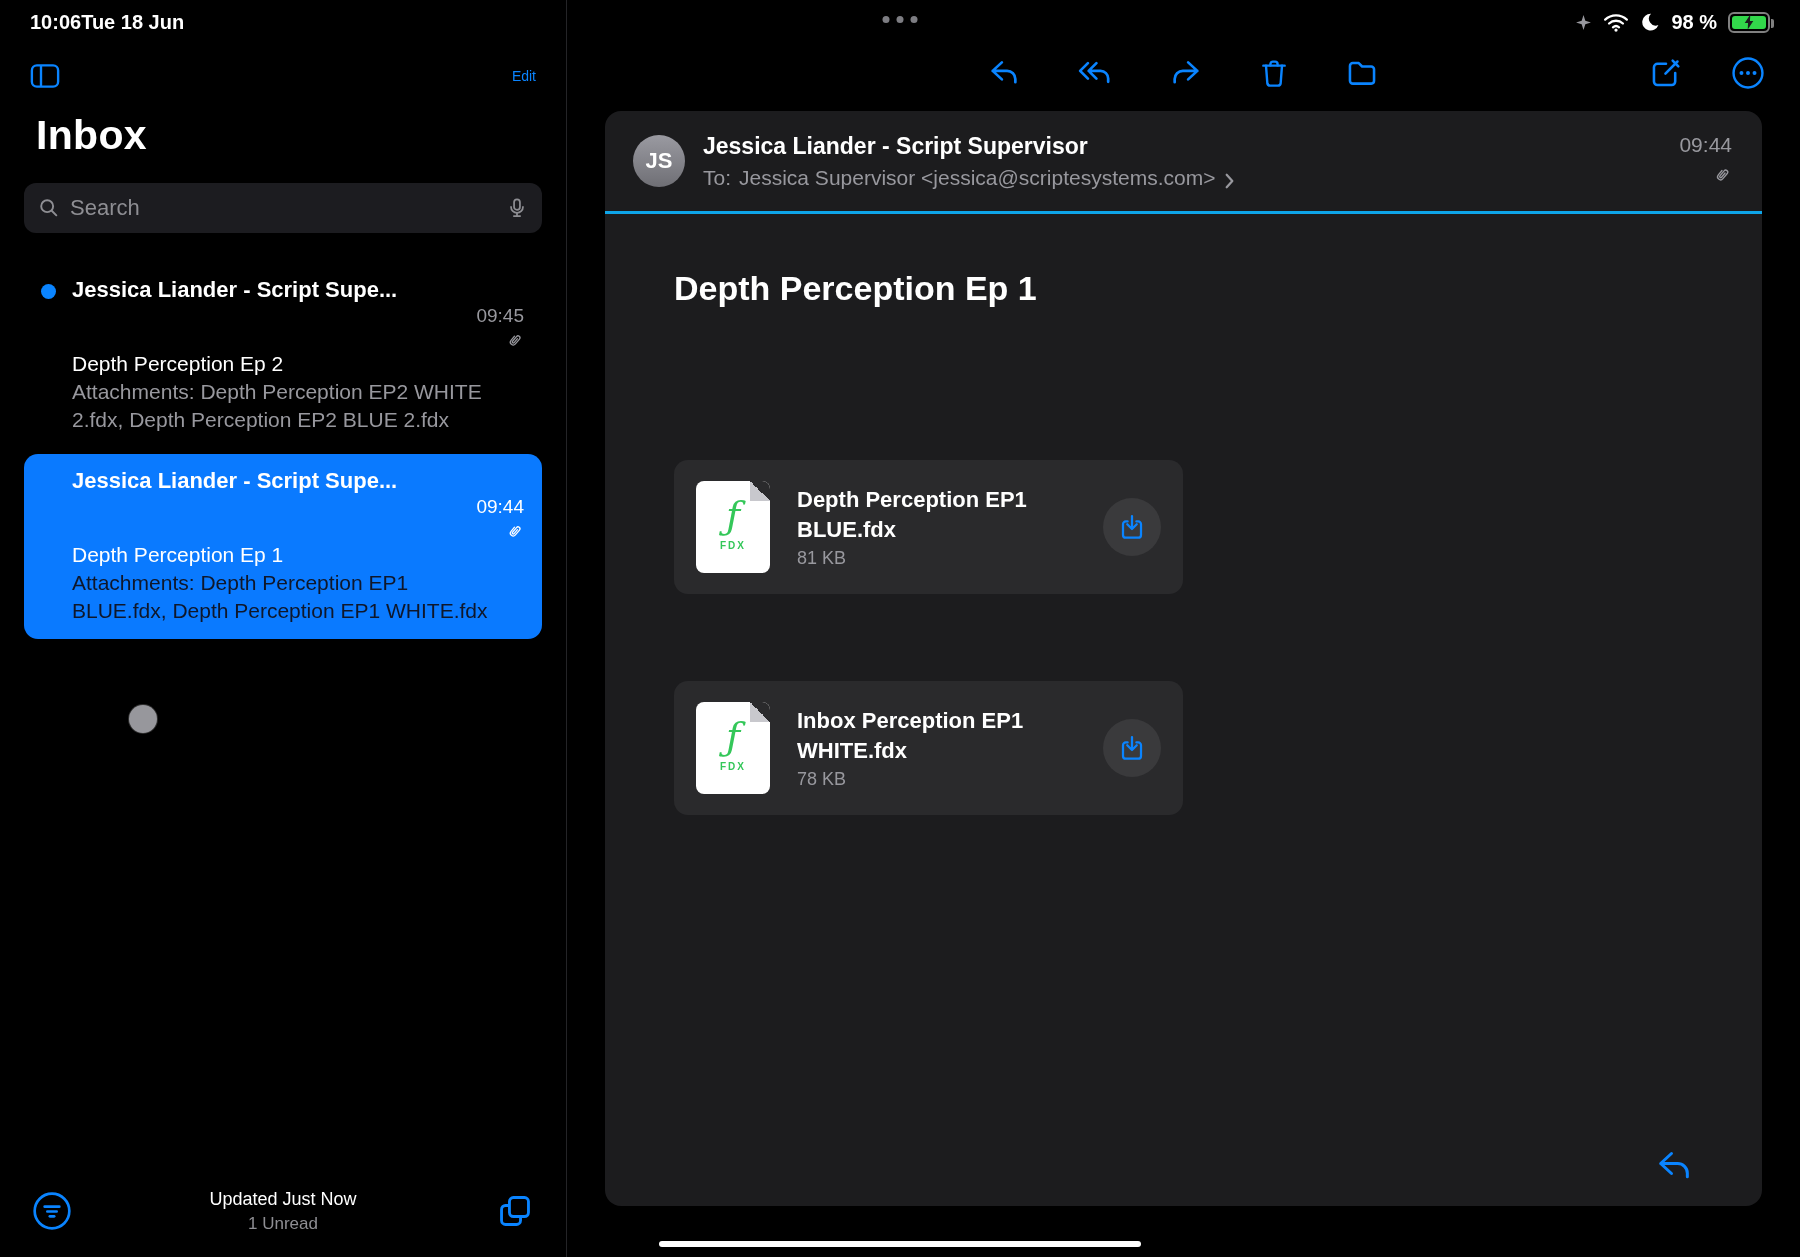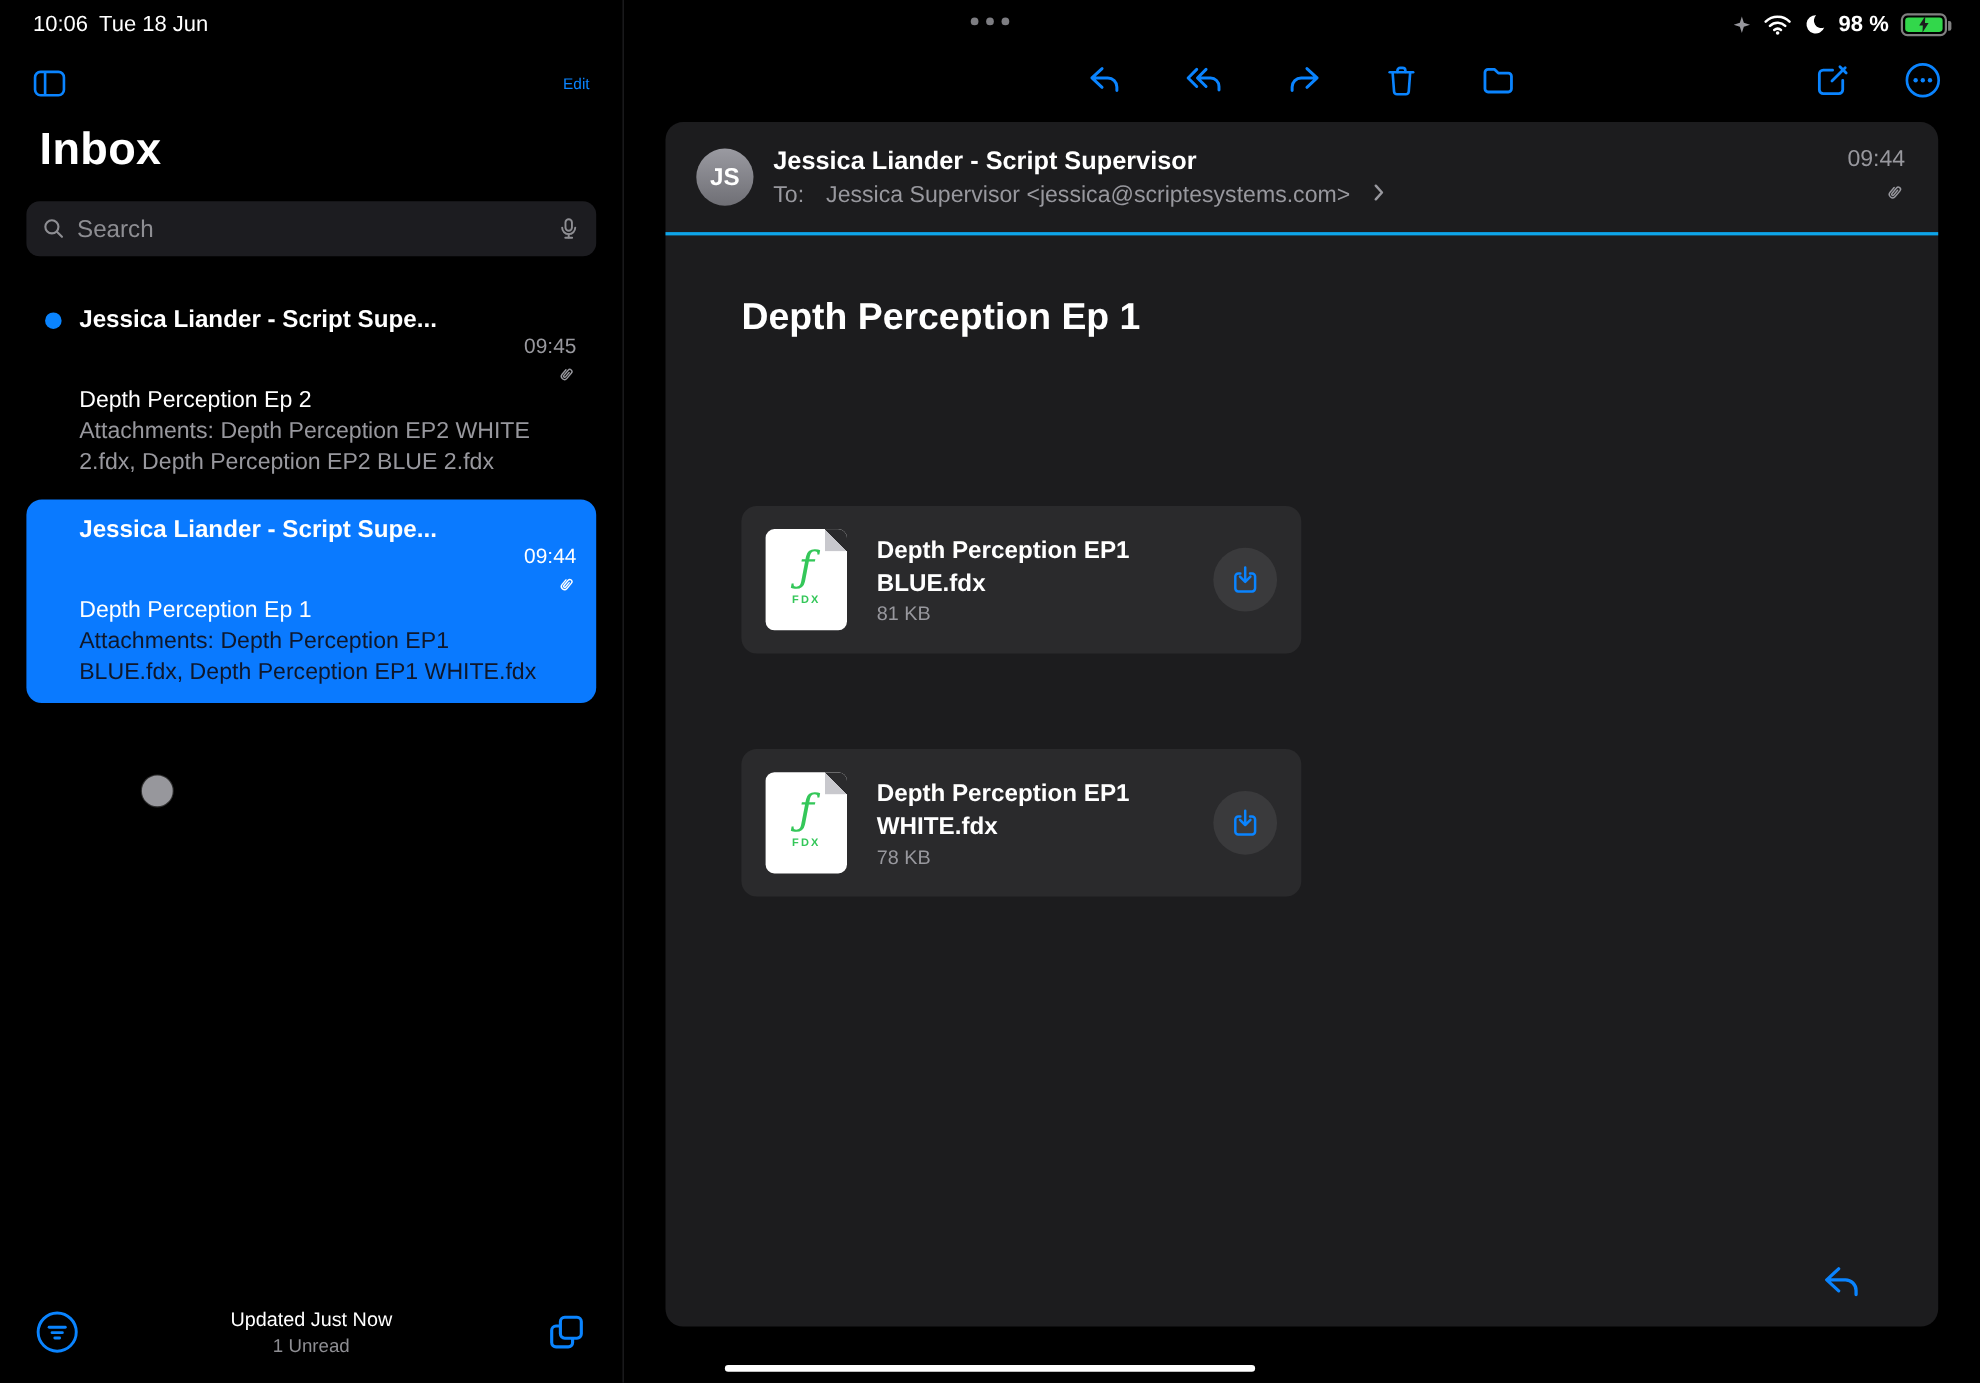--- a/index.html
+++ b/index.html
@@ -3,21 +3,21 @@
 <meta charset="utf-8">
 <style>
   * { margin:0; padding:0; box-sizing:border-box; }
   html,body { width:1800px; height:1257px; background:#000; overflow:hidden;
               font-family:"Liberation Sans", sans-serif; color:#fff; }
   svg { display:block; }
 
   
   .statusbar { position:absolute; top:0; left:0; right:0; height:44px;
                display:flex; align-items:center; padding:0 30px; }
-  .status-left { display:flex; gap:10px; font-size:20px; font-weight:400; }
+  .status-left { display:flex; gap:0; font-size:20px; font-weight:700; }
   .mt-dots { position:absolute; left:50%; top:16px; transform:translateX(-50%);
              display:flex; gap:7px; }
   .mt-dots i { width:7px; height:7px; border-radius:50%; background:#7d7d82; }
   .status-right { margin-left:auto; display:flex; align-items:center; gap:11px;
                   font-size:20px; font-weight:700; }
   .battery { position:relative; width:42px; height:21px;
              border:2px solid rgba(255,255,255,.5); border-radius:6px; }
   .battery::after { content:''; position:absolute; right:-6px; top:5px; width:3px;
                     height:9px; background:rgba(255,255,255,.5); border-radius:0 2px 2px 0; }
   .battery-fill { position:absolute; inset:2px; border-radius:3px; background:#32d74b; }
@@ -81,21 +81,21 @@
                   background:#1c1c1e; border-radius:16px; }
   .msg-header { display:flex; align-items:flex-start; padding:22px 30px 0 28px;
                 height:103px; border-bottom:3px solid #0ea5e9; }
   .avatar { width:52px; height:52px; border-radius:50%; flex-shrink:0;
             background:linear-gradient(#9a9aa1,#6f6f75); display:flex; align-items:center;
             justify-content:center; font-size:22px; font-weight:bold; color:#fff;
             margin:2px 18px 0 0; }
   .hdr-text { flex:1; min-width:0; }
   .hdr-name { font-size:23px; font-weight:bold; }
   .hdr-to { font-size:21px; color:#98989e; margin-top:6px; display:flex;
-            align-items:flex-start; gap:20px; }
+            align-items:flex-end; gap:8px; }
   .hdr-right { text-align:right; display:flex; flex-direction:column;
                align-items:flex-end; gap:8px; }
   .hdr-time { font-size:21px; color:#98989e; }
 
   .msg-subject { position:absolute; left:69px; top:158px; font-size:34px; font-weight:bold; }
 
   .attach { position:absolute; left:69px; width:509px; height:134px; background:#2a2a2c;
             border-radius:14px; display:flex; align-items:center; padding:0 22px; }
   .attach.a1 { top:349px; }
   .attach.a2 { top:570px; }
@@ -359,21 +359,21 @@
       </div>
     </div>
 
     <div class="attach a2">
       <div class="file-icon">
         <div class="file-fold"></div>
         <div class="file-glyph">ƒ</div>
         <div class="file-ext">FDX</div>
       </div>
       <div class="attach-text">
-        <div class="attach-name">Depth Perception EP1 WHITE.fdx</div>
+        <div class="attach-name">Inbox Perception EP1 WHITE.fdx</div>
         <div class="attach-size">78 KB</div>
       </div>
       <div class="attach-dl">
         <svg width="30" height="30" viewBox="0 0 24 24" fill="none" stroke="currentColor" stroke-width="1.8" stroke-linecap="round" stroke-linejoin="round">
           <path d="M12 3.2 V13.4 M8.2 9.8 L12 13.6 L15.8 9.8"></path>
           <path d="M8.5 7.5 H7 a2.2 2.2 0 0 0 -2.2 2.2 v8.6 A2.2 2.2 0 0 0 7 20.5 h10 a2.2 2.2 0 0 0 2.2 -2.2 V9.7 A2.2 2.2 0 0 0 17 7.5 h-1.5"></path>
         </svg>
       </div>
     </div>
 

